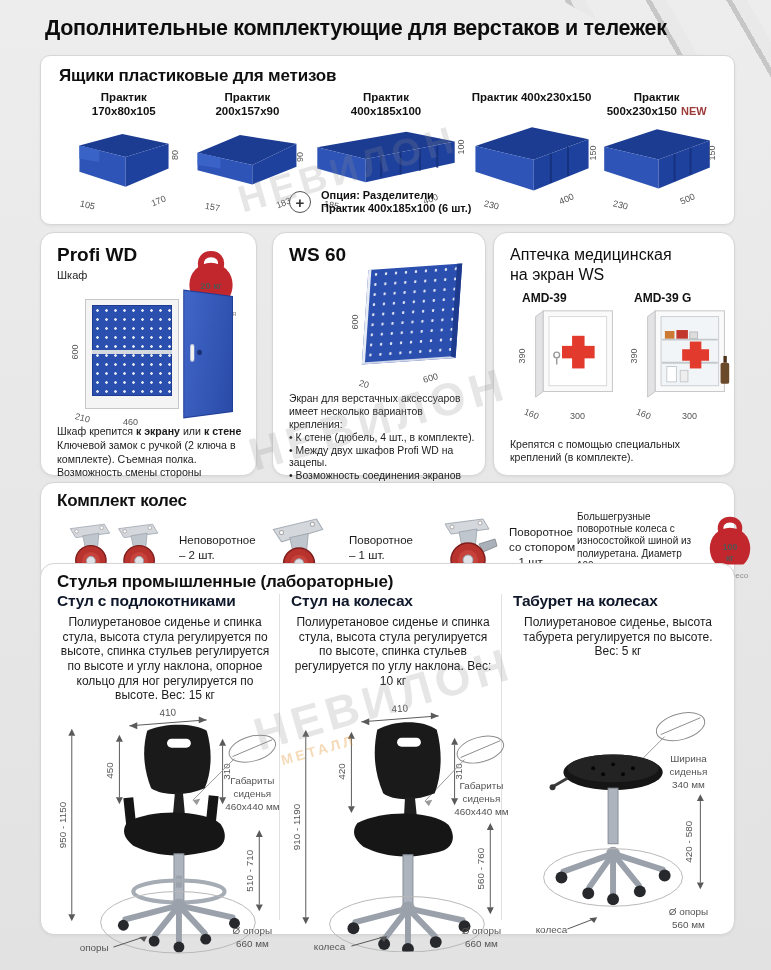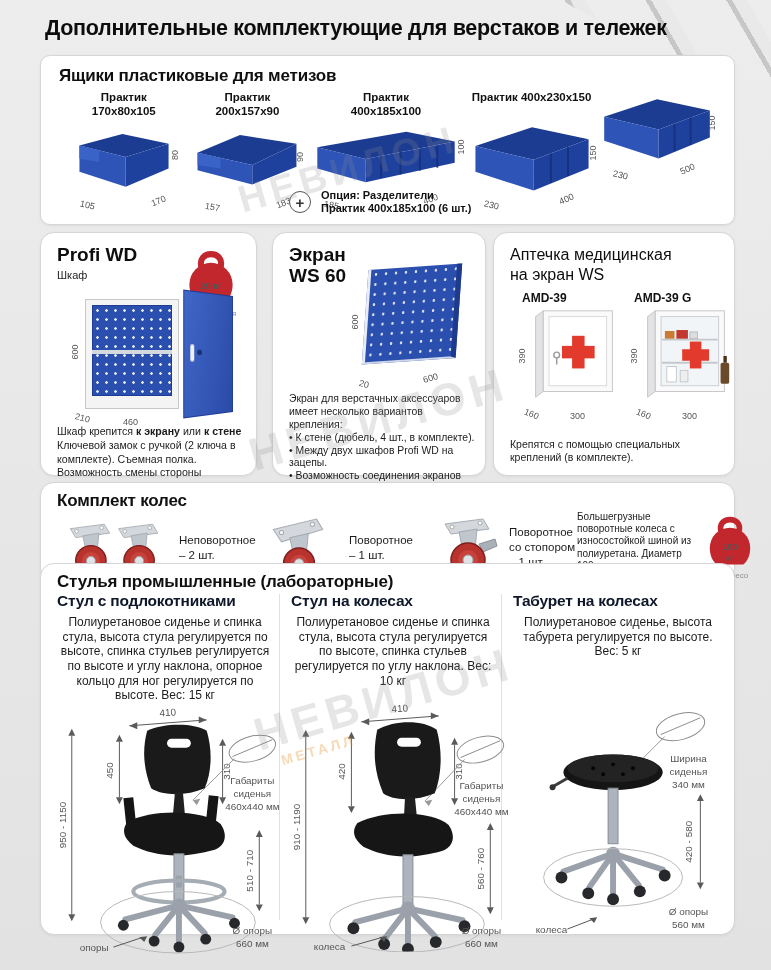--- a/index.html
+++ b/index.html
@@ -167,20 +167,21 @@
             <line x1="92" y1="37" x2="92" y2="71" stroke="#16327e" stroke-width="2.4"></line>
             <line x1="112" y1="29" x2="112" y2="63" stroke="#16327e" stroke-width="2.4"></line>
           </svg>
           <span class="dim" style="bottom:2px;left:16px;transform:rotate(12deg)">230</span>
           <span class="dim" style="bottom:8px;right:22px;transform:rotate(-24deg)">400</span>
           <span class="dim" style="top:26px;right:-4px;transform:rotate(-90deg)">150</span>
         </div>
       </div>
 
       <div class="bin-col" style="width:119px">
+        <div class="bin-name"><span>Практик 500x230x150</span><span class="new-tag">NEW</span></div>
         <div class="bin-fig" style="width:116px;height:90px">
           <svg width="112" height="72" viewBox="0 0 140 84" style="margin:0 auto">
             <polygon points="4,28 70,6 136,20 72,44" fill="#1c3c92"></polygon>
             <polygon points="4,28 72,44 72,80 4,58" fill="#2d54b6"></polygon>
             <polygon points="72,44 136,20 136,54 72,80" fill="#1f419e"></polygon>
             <line x1="92" y1="37" x2="92" y2="71" stroke="#16327e" stroke-width="2.4"></line>
             <line x1="112" y1="29" x2="112" y2="63" stroke="#16327e" stroke-width="2.4"></line>
           </svg>
           <span class="dim" style="bottom:2px;left:14px;transform:rotate(12deg)">230</span>
           <span class="dim" style="bottom:8px;right:20px;transform:rotate(-24deg)">500</span>
@@ -225,21 +226,20 @@
       <span class="dim" style="left:2px;top:48px;transform:rotate(-90deg)">600</span>
       <span class="dim" style="left:10px;bottom:-2px;transform:rotate(14deg)">210</span>
       <span class="dim" style="left:58px;bottom:-6px">460</span>
     </div>
     <div class="profi-desc">
       <span>Шкаф крепится </span><b>к экрану</b><span> или </span><b>к стене</b><span> Ключевой замок с ручкой (2 ключа в комплекте). Съемная полка. Возможность смены стороны открывания.</span>
     </div>
   </div>
 
   <div class="card" id="screen-card">
-    <div class="h-big">Экран</div>
     <div class="h-big">WS 60</div>
     <div class="ws-board"></div>
     <span class="dim" style="position:absolute;left:74px;top:84px;transform:rotate(-90deg)">600</span>
     <span class="dim" style="position:absolute;left:150px;top:140px;transform:rotate(-16deg)">600</span>
     <span class="dim" style="position:absolute;left:86px;top:146px;transform:rotate(14deg)">20</span>
     <div class="screen-desc">
       <div>Экран для верстачных аксессуаров</div>
       <div>имеет несколько вариантов крепления:</div>
       <div>• К стене (дюбель, 4 шт., в комплекте).</div>
       <div>• Между двух шкафов Profi WD на зацепы.</div>

